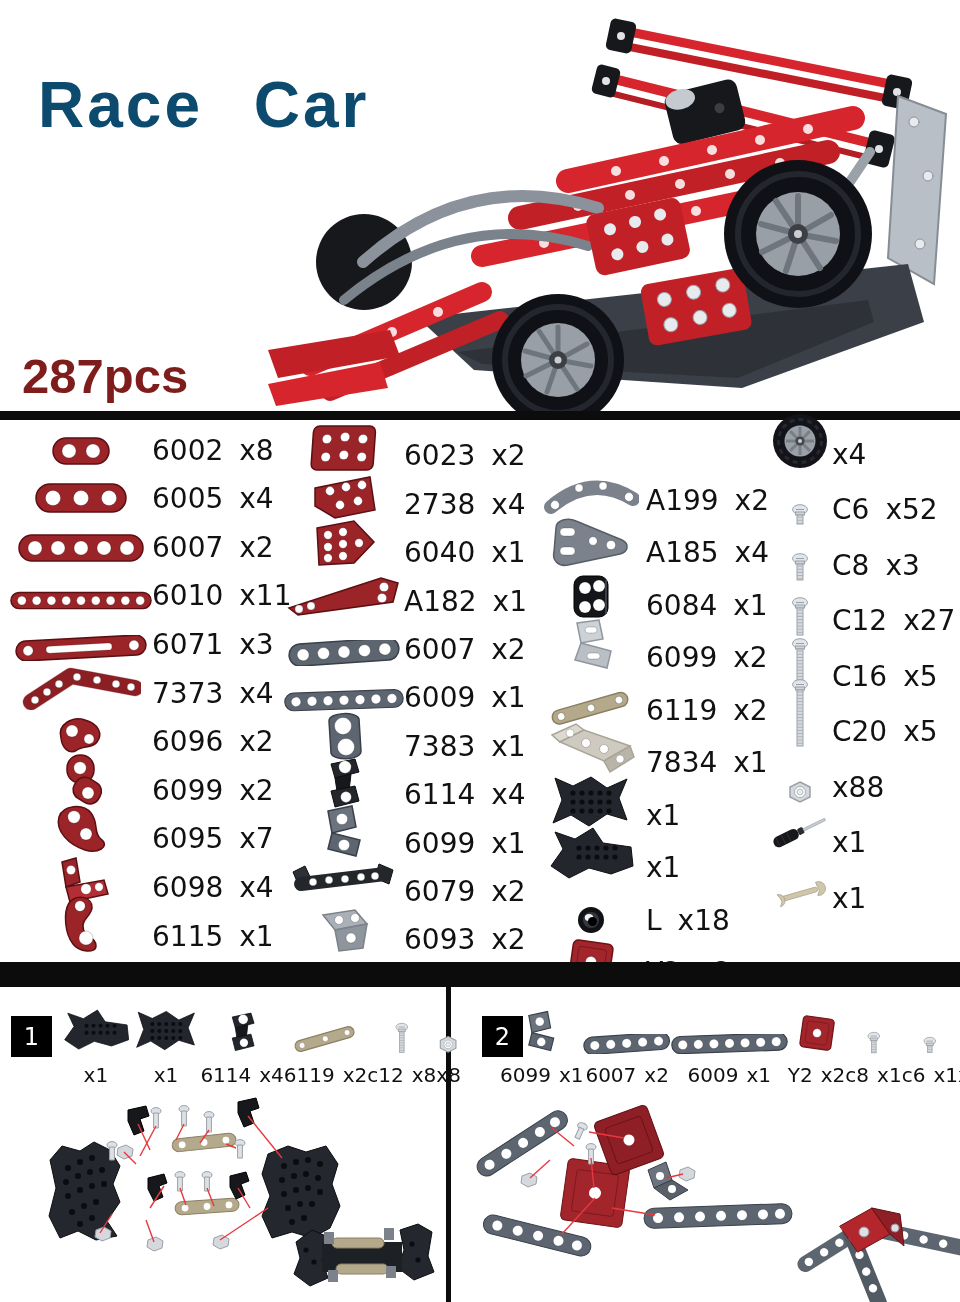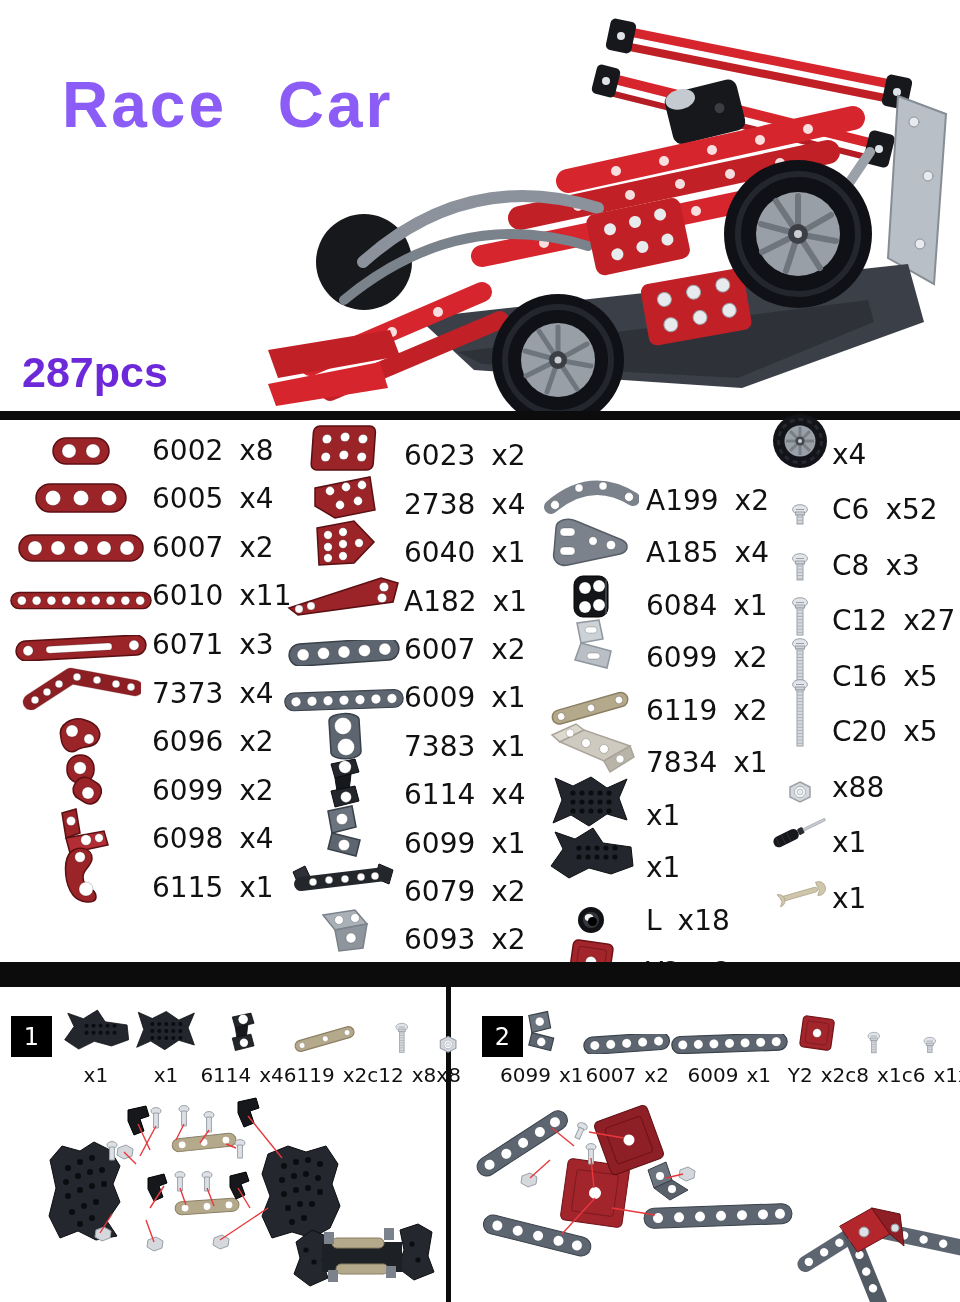--- a/index.html
+++ b/index.html
@@ -1,21 +1,21 @@
 <!DOCTYPE html>
 <html><head>
 <meta charset="utf-8">
 <style>
   html,body{margin:0;padding:0;background:#fff;}
   .page{position:relative;width:960px;height:1302px;background:#fff;overflow:hidden;
         font-family:"DejaVu Sans",sans-serif;color:#111;}
   .title{position:absolute;left:38px;top:68px;font-size:64px;font-weight:700;
-         letter-spacing:3px;word-spacing:30px;color:#8b5cf6;
-         font-family:"Liberation Sans",sans-serif;margin-left:24px;}
-  .pcs{position:absolute;left:22px;top:348px;font-size:43px;font-weight:700;color:#6d28d9;
+         letter-spacing:3px;word-spacing:30px;color:#0c4a6e;
+         font-family:"Liberation Sans",sans-serif;}
+  .pcs{position:absolute;left:22px;top:348px;font-size:49px;font-weight:700;color:#7f1d1d;
        font-family:"Liberation Sans",sans-serif;}
   .bar{position:absolute;left:0;width:960px;background:#0c0c0c;}
   .bar1{top:411px;height:9px;}
   .bar2{top:962px;height:25px;}
   .vdiv{position:absolute;left:446px;top:987px;width:5px;height:315px;background:#0c0c0c;}
   .car{position:absolute;left:268px;top:0;}
   .pcol{position:absolute;display:flex;flex-direction:column;}
   .pcol1{left:10px;top:418px;--rh:48.6px;--iw:142px;}
   .pcol2{left:284px;top:424px;--rh:48.4px;--iw:120px;}
   .pcol3{left:536px;top:420px;margin-top:44px;--rh:52.5px;--iw:110px;}
@@ -289,20 +289,33 @@
             <g transform="rotate(32 30 40)">
               <rect x="16" y="28" width="28" height="23" rx="10" fill="#9b2428" stroke="#5a0f13" stroke-width="1.5"></rect>
             </g>
             <circle cx="23" cy="17" r="6.2" fill="#fff" stroke="#00000033"></circle>
             <circle cx="31" cy="42" r="6" fill="#fff" stroke="#00000033"></circle>
           </svg>
         </span>
         <span class="part-label">
           <span>6099</span>
           <span>x2</span>
+        </span>
+      </div>
+      <div class="part-row">
+        <span class="part-icon">
+          <svg width="64" height="54" viewBox="0 0 64 54">
+            <path d="M10,16 C14,4 34,2 42,12 C50,22 44,32 52,38 C62,46 48,53 36,49 C20,44 6,30 10,16 Z" fill="#9b2428" stroke="#5a0f13" stroke-width="1.5"></path>
+            <circle cx="25" cy="16" r="6.2" fill="#fff" stroke="#00000033"></circle>
+            <circle cx="37" cy="33" r="6" fill="#fff" stroke="#00000033"></circle>
+          </svg>
+        </span>
+        <span class="part-label">
+          <span>6095</span>
+          <span>x7</span>
         </span>
       </div>
       <div class="part-row">
         <span class="part-icon">
           <svg width="62" height="48" viewBox="0 0 62 48">
             <polygon points="12,6 26,2 30,26 16,31" fill="#9b2428" stroke="#5a0f13" stroke-width="1.5"></polygon>
             <polygon points="16,31 54,24 58,38 20,46" fill="#b22e34" stroke="#5a0f13" stroke-width="1.5"></polygon>
             <circle cx="21" cy="14" r="4.5" fill="#fff" stroke="#00000033"></circle>
             <circle cx="36" cy="33" r="5.2" fill="#fff" stroke="#00000033"></circle>
             <circle cx="49" cy="31" r="4.2" fill="#fff" stroke="#00000033"></circle>

